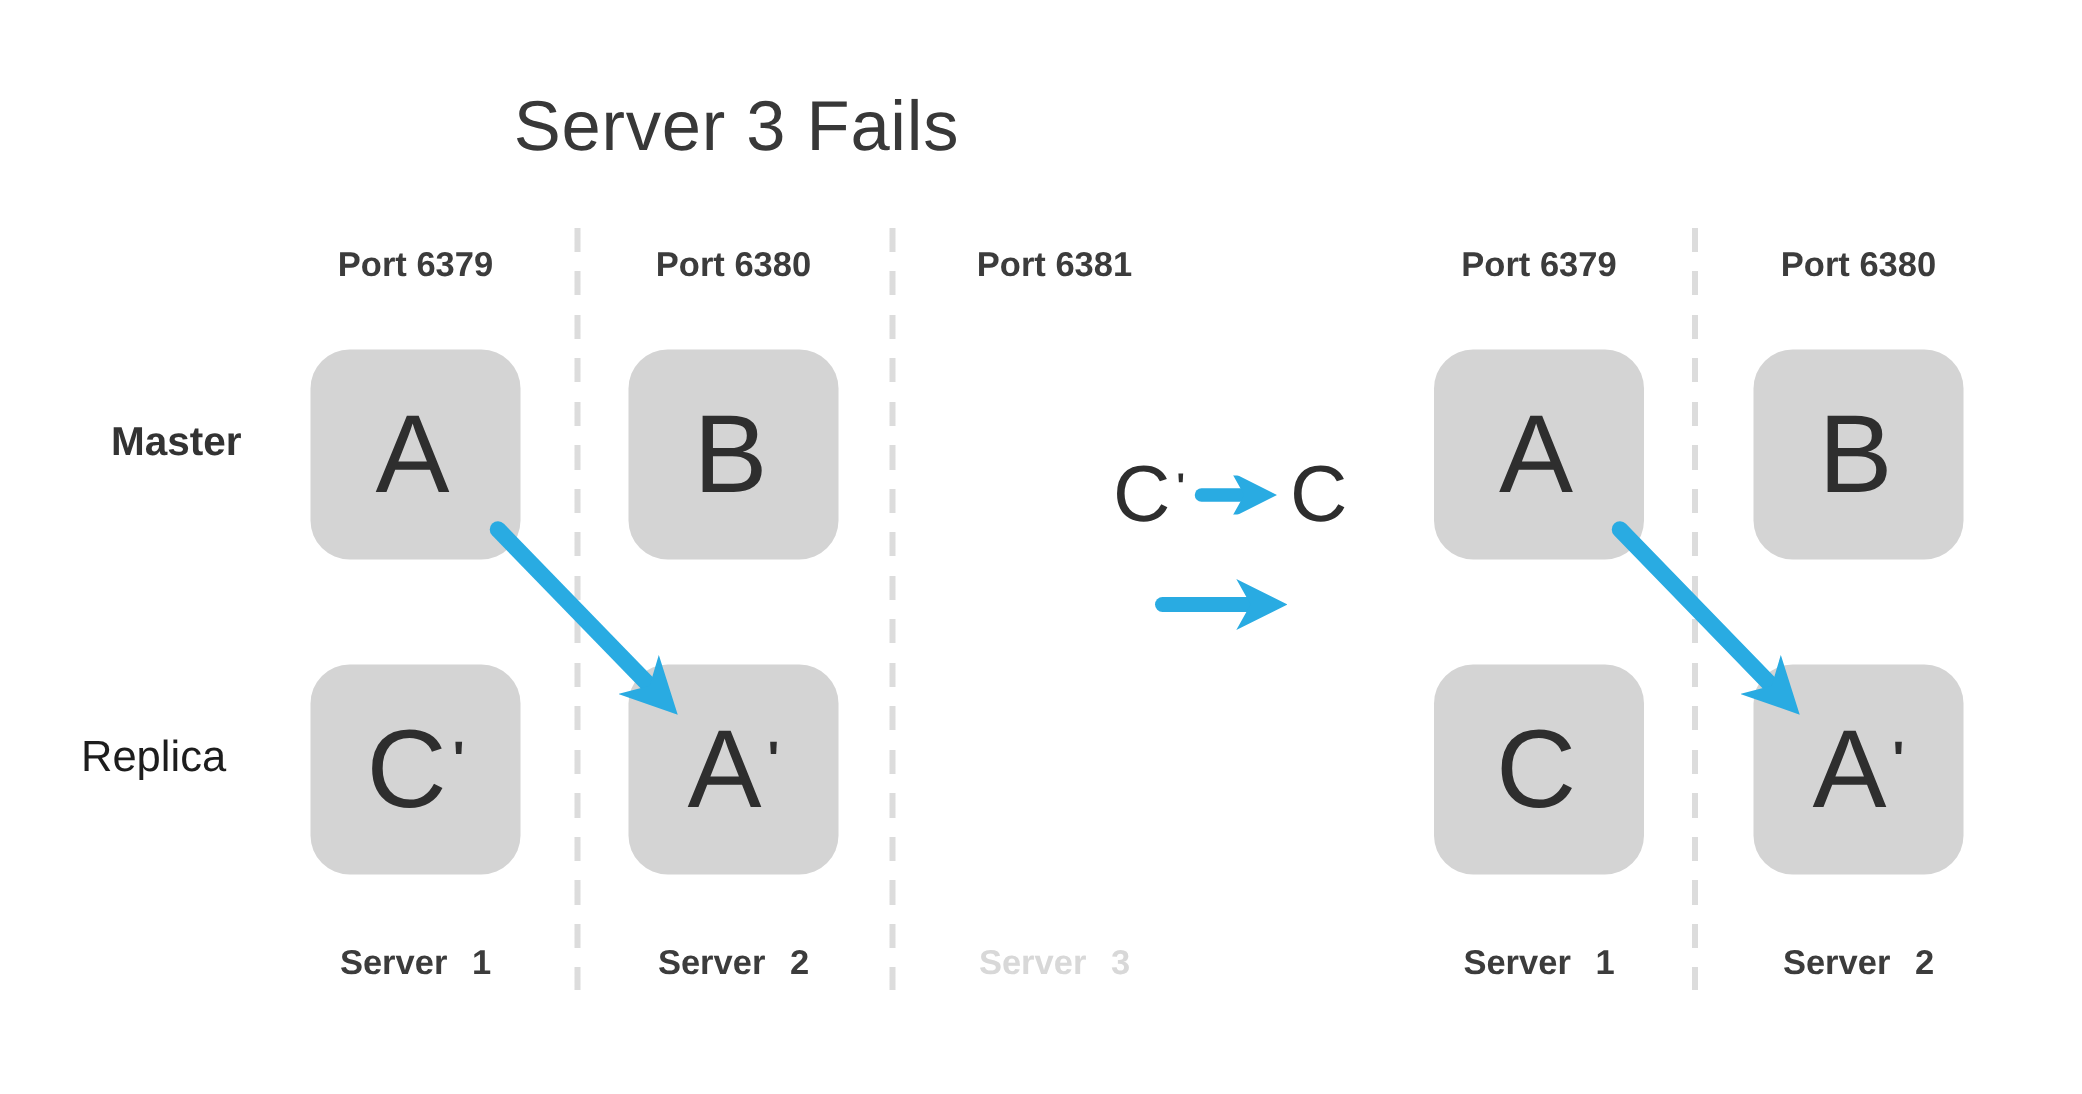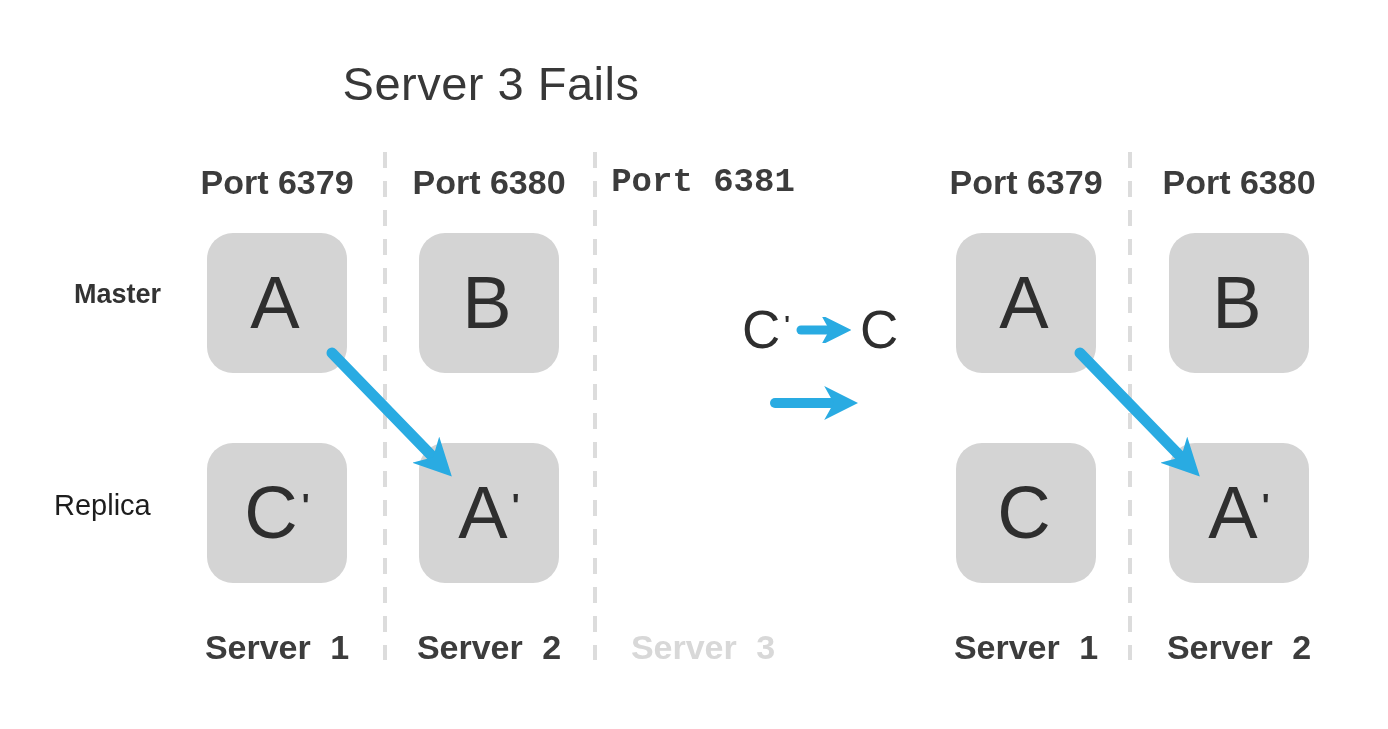--- a/index.html
+++ b/index.html
@@ -14,21 +14,21 @@
   .canvas{
     position:relative;width:1388px;height:719px;background:#ffffff;overflow:hidden;
     font-family:"Liberation Sans","DejaVu Sans",sans-serif;
   }
   .title{
     position:absolute;top:56px;left:491px;transform:translateX(-50%);
     font-size:47px;font-weight:500;color:#383838;letter-spacing:0.5px;white-space:nowrap;
   }
   .port-label,.server-label{
     position:absolute;transform:translateX(-50%);
-    font-size:34px;font-weight:700;color:var(--label-dark);white-space:nowrap;
+    font-size:23px;font-weight:700;color:var(--label-dark);white-space:nowrap;
   }
   .server-label{word-spacing:10px;}
   .server-label.faded{color:var(--faded);text-align:right;}
   .row-label{
     position:absolute;font-size:27px;color:#222;white-space:nowrap;
   }
   .row-label.master{font-weight:700;color:#333;}
   .row-label.replica{font-weight:400;font-family:"Liberation Sans",sans-serif;color:#1d1d1d;font-size:29px;}
   .dash-line{
     position:absolute;top:152px;width:4px;height:508px;
@@ -64,21 +64,21 @@
 
   <div class="row-label master" style="left:74px;top:279px;">Master</div>
   <div class="row-label replica" style="left:54px;top:489px;">Replica</div>
 
   <div class="dash-line" style="left:383px;"></div>
   <div class="dash-line" style="left:593px;"></div>
   <div class="dash-line" style="left:1128px;"></div>
 
   <div class="port-label" style="left:277px;top:163px;">Port 6379</div>
   <div class="port-label" style="left:489px;top:163px;">Port 6380</div>
-  <div class="port-label" style="left:703px;top:163px;font-family:Liberation Mono, monospace;">Port 6381</div>
+  <div class="port-label" style="left:703px;top:163px;">Port 6381</div>
 
   <div class="node" style="left:207px;top:233px;">
     <span class="letter"><span>A</span><span class="prime"></span></span>
   </div>
   <div class="node" style="left:419px;top:233px;">
     <span class="letter"><span>B</span><span class="prime"></span></span>
   </div>
   <div class="node" style="left:207px;top:443px;">
     <span class="letter"><span>C</span><span class="prime">'</span></span>
   </div>

